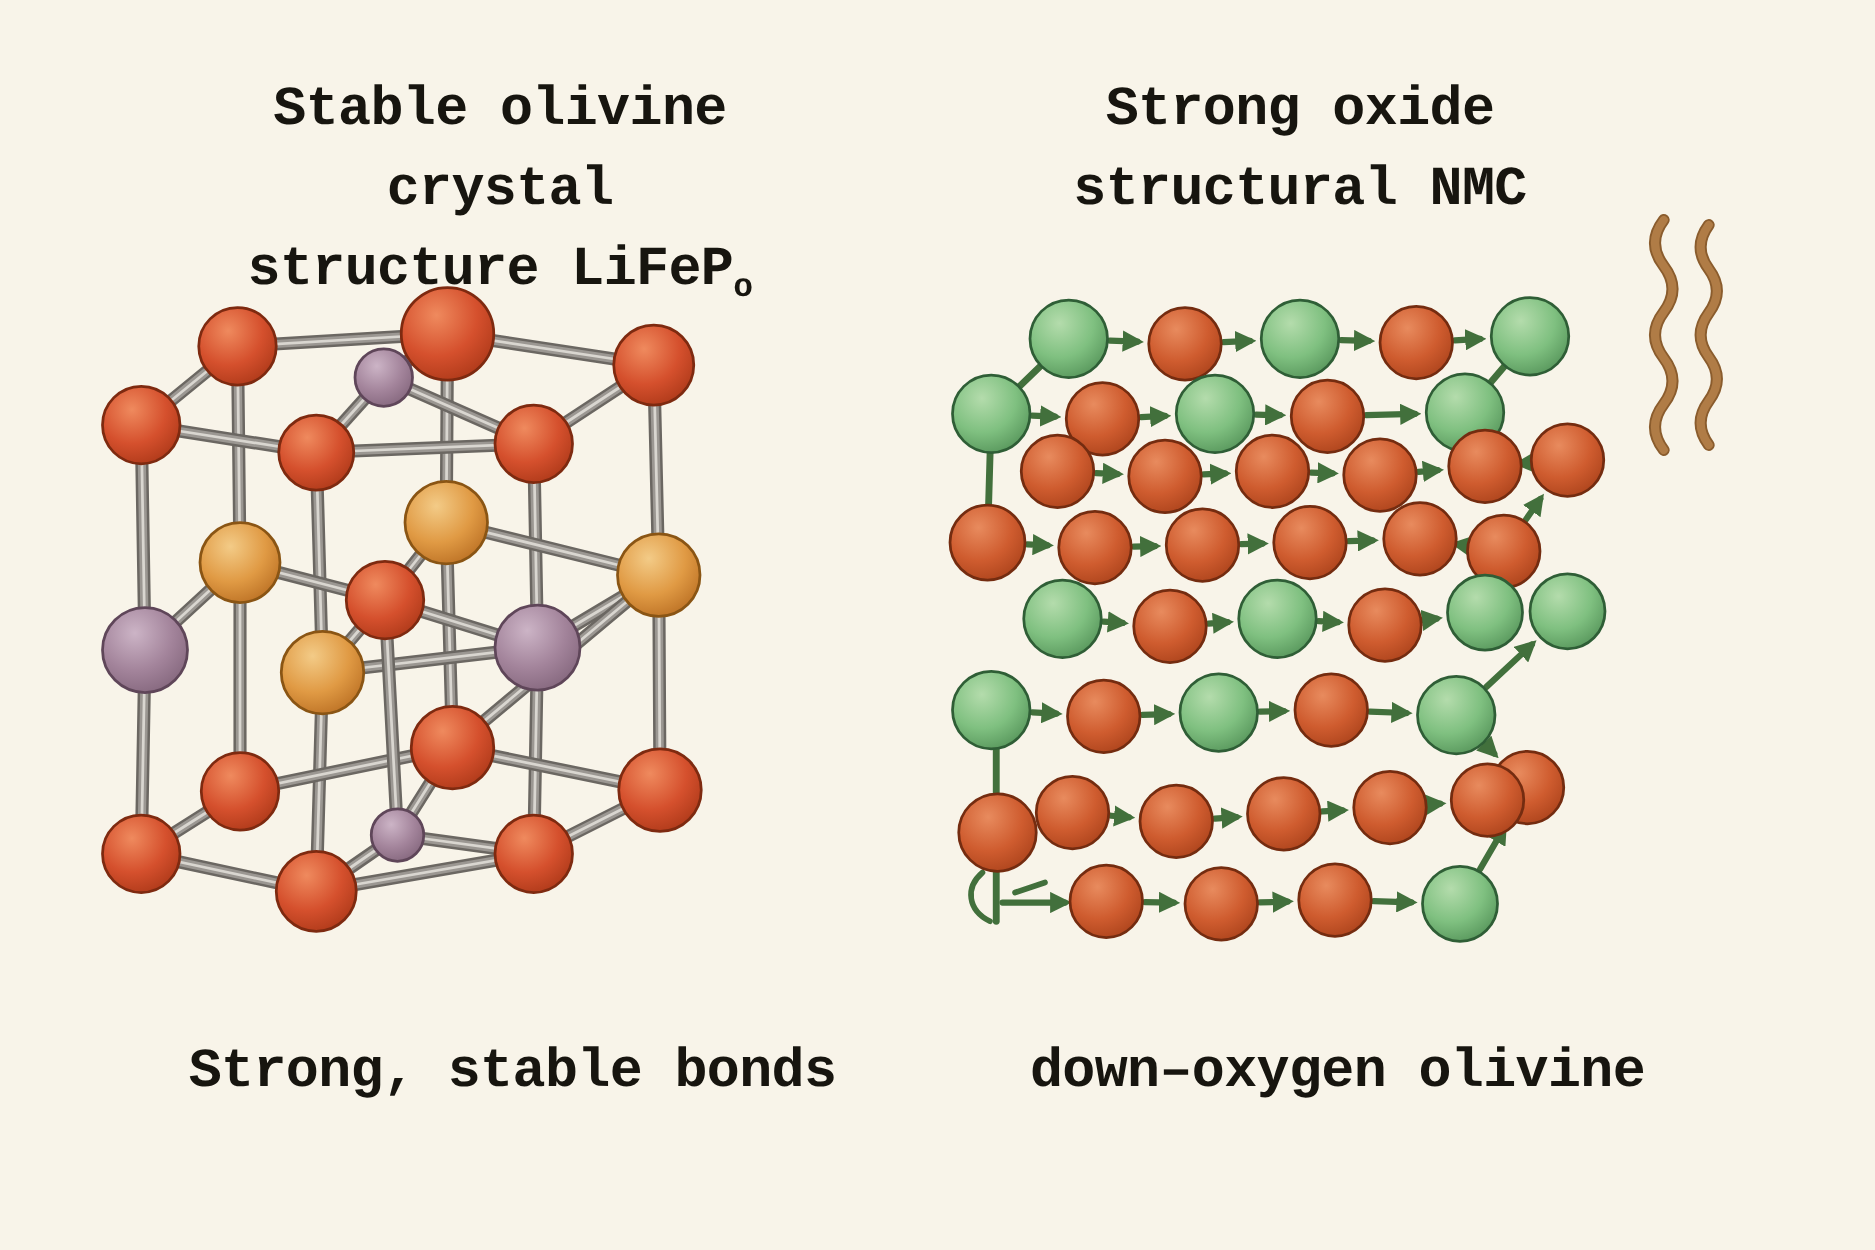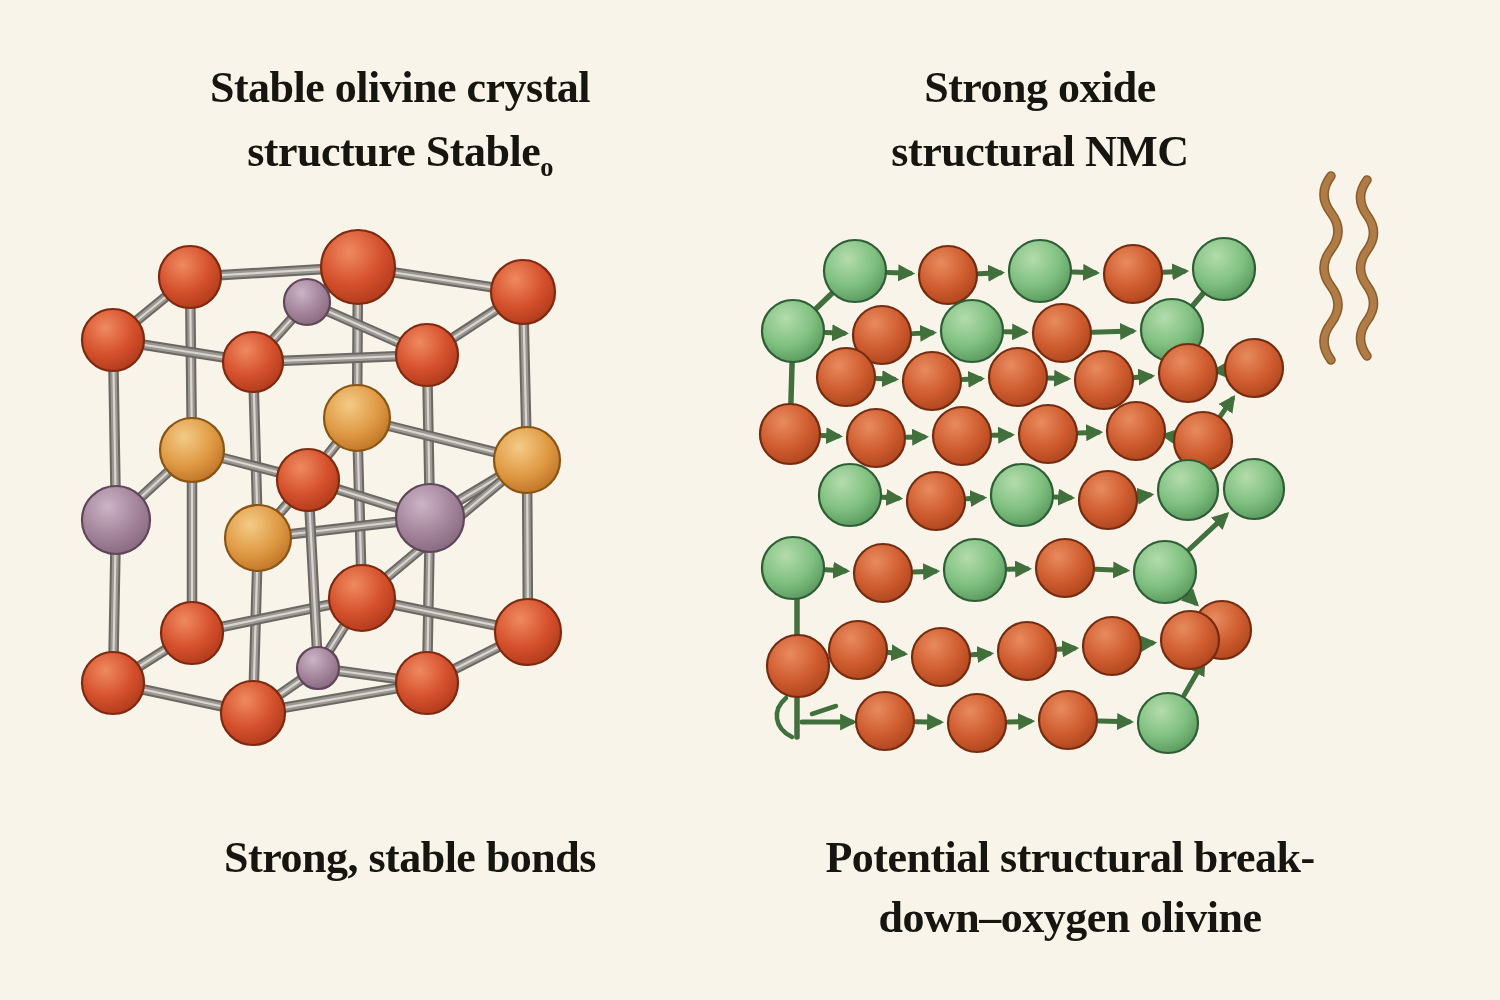--- a/index.html
+++ b/index.html
@@ -1,20 +1,20 @@
 <!DOCTYPE html>
 <html><head>
 <meta charset="utf-8">
 <style>
   :root { --bg:#f8f4e9; }
   html,body{margin:0;padding:0;background:var(--bg);}
   .stage{
     position:relative;width:1464px;height:1000px;overflow:hidden;
     background:var(--bg);
-    font-family:Liberation Serif, serif;
+    font-family:Liberation Mono, monospace;
     color:#17150f;
     padding-left:20px;
   }
   .ttl{
     position:absolute;text-align:center;
     font-size:44px;font-weight:700;line-height:64px;letter-spacing:-0.5px;
     color:#17150f;
   }
   .cap{
     position:absolute;text-align:center;
@@ -302,30 +302,29 @@
       <g>
         <path d="M 1331 176 Q 1317 194.4 1331 212.8 Q 1345 231.2 1331 249.6 Q 1317 268 1331 286.4 Q 1345 304.79999999999995 1331 323.2 Q 1317 341.6 1331 360" fill="none" stroke="#8a5c2d" stroke-width="9.5" stroke-linecap="round"></path>
         <path d="M 1331 176 Q 1317 194.4 1331 212.8 Q 1345 231.2 1331 249.6 Q 1317 268 1331 286.4 Q 1345 304.79999999999995 1331 323.2 Q 1317 341.6 1331 360" fill="none" stroke="#b07c46" stroke-width="6.5" stroke-linecap="round"></path>
         <path d="M 1367 180 Q 1354 197.6 1367 215.2 Q 1380 232.8 1367 250.4 Q 1354 268 1367 285.6 Q 1380 303.20000000000005 1367 320.8 Q 1354 338.4 1367 356" fill="none" stroke="#8a5c2d" stroke-width="9.5" stroke-linecap="round"></path>
         <path d="M 1367 180 Q 1354 197.6 1367 215.2 Q 1380 232.8 1367 250.4 Q 1354 268 1367 285.6 Q 1380 303.20000000000005 1367 320.8 Q 1354 338.4 1367 356" fill="none" stroke="#b07c46" stroke-width="6.5" stroke-linecap="round"></path>
       </g>
     </svg>
 
   <div class="ttl" style="left:120px;top:56px;width:560px;">
     <div>Stable olivine crystal</div>
-    <div><span>structure Stable</span><sub>o</sub></div>
+    <div><span>structure LiFeP</span><sub>o</sub></div>
   </div>
 
   <div class="ttl" style="left:795px;top:56px;width:490px;">
     <div>Strong oxide</div>
     <div>structural NMC</div>
   </div>
 
   <div class="cap" style="left:130px;top:828px;width:560px;text-align:center;">
     <div>Strong, stable bonds</div>
   </div>
 
   <div class="cap" style="left:760px;top:828px;width:620px;">
-    <div>Potential structural break-</div>
     <div>down–oxygen olivine</div>
   </div>
 
 </div>
 
 </body></html>

